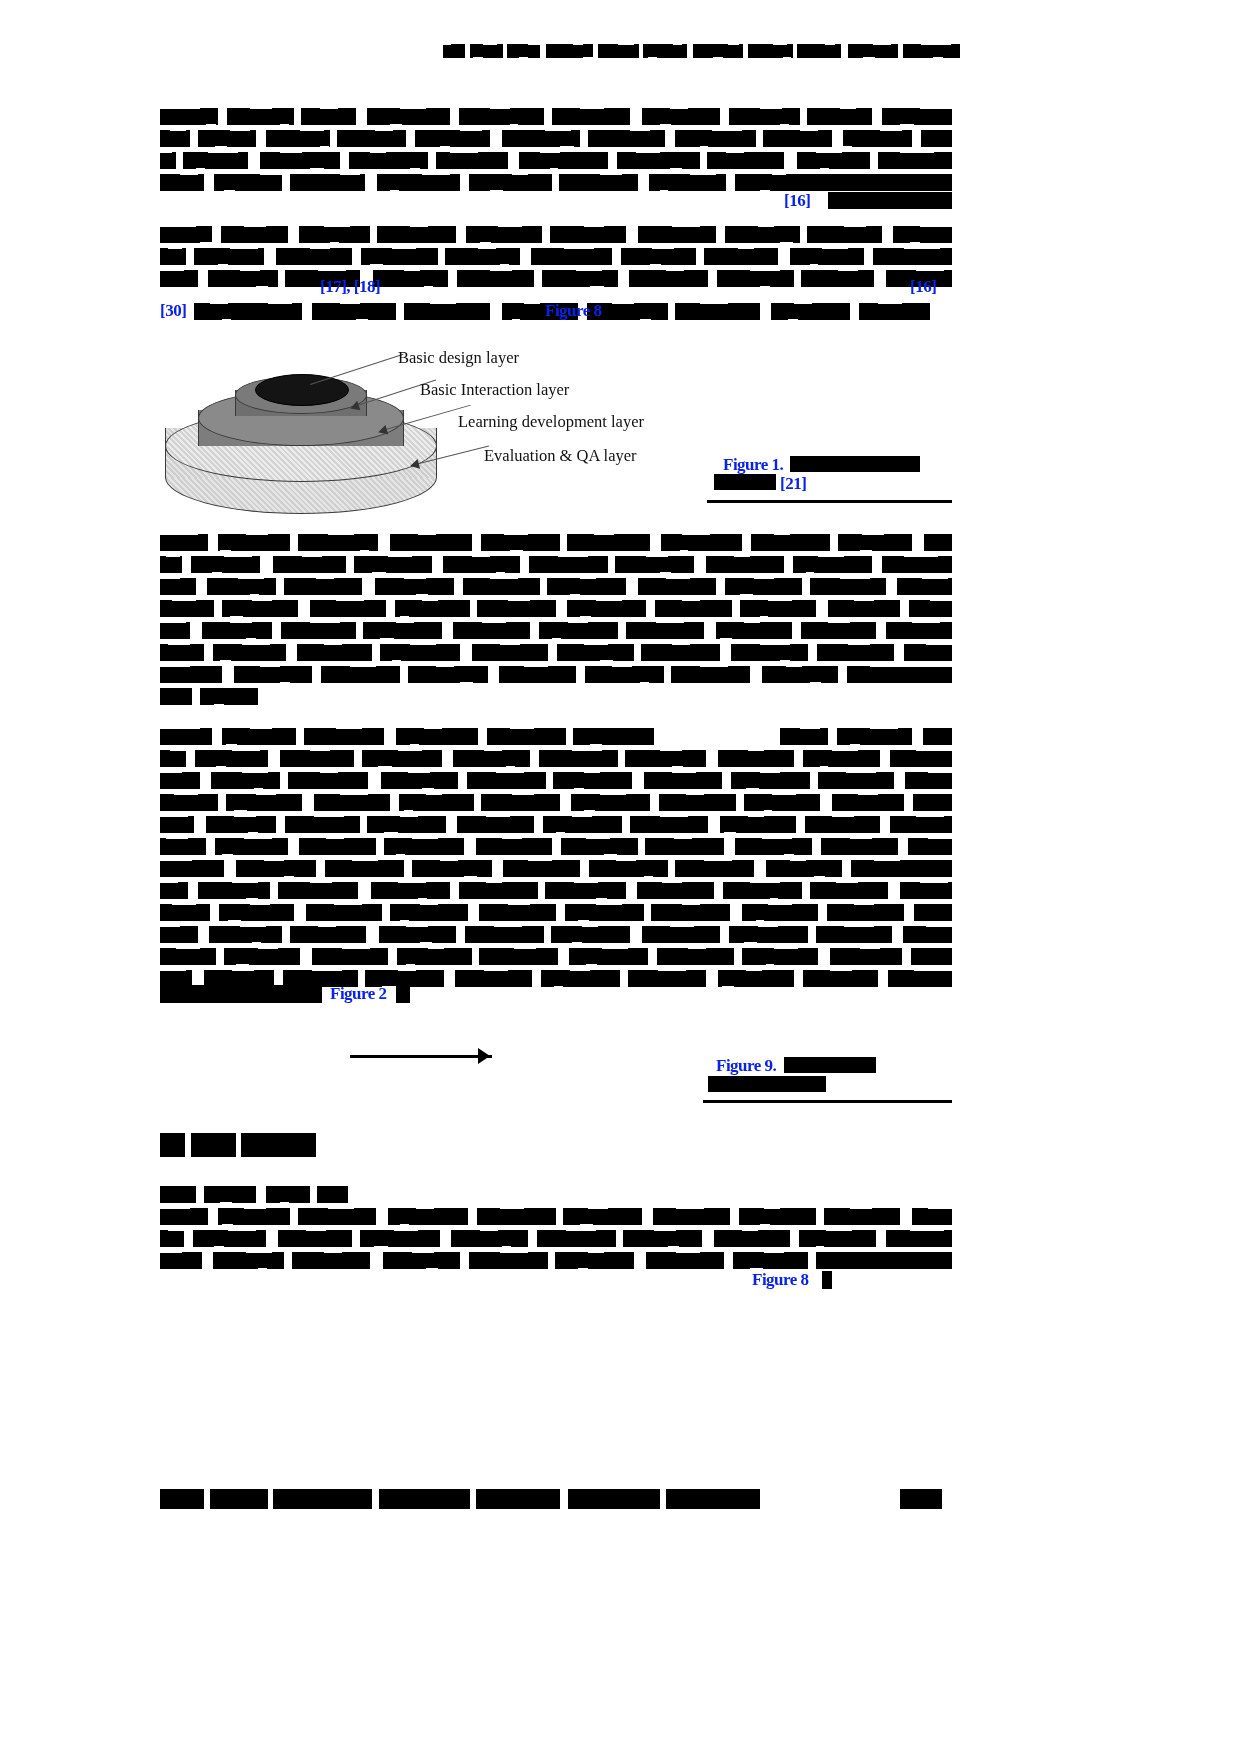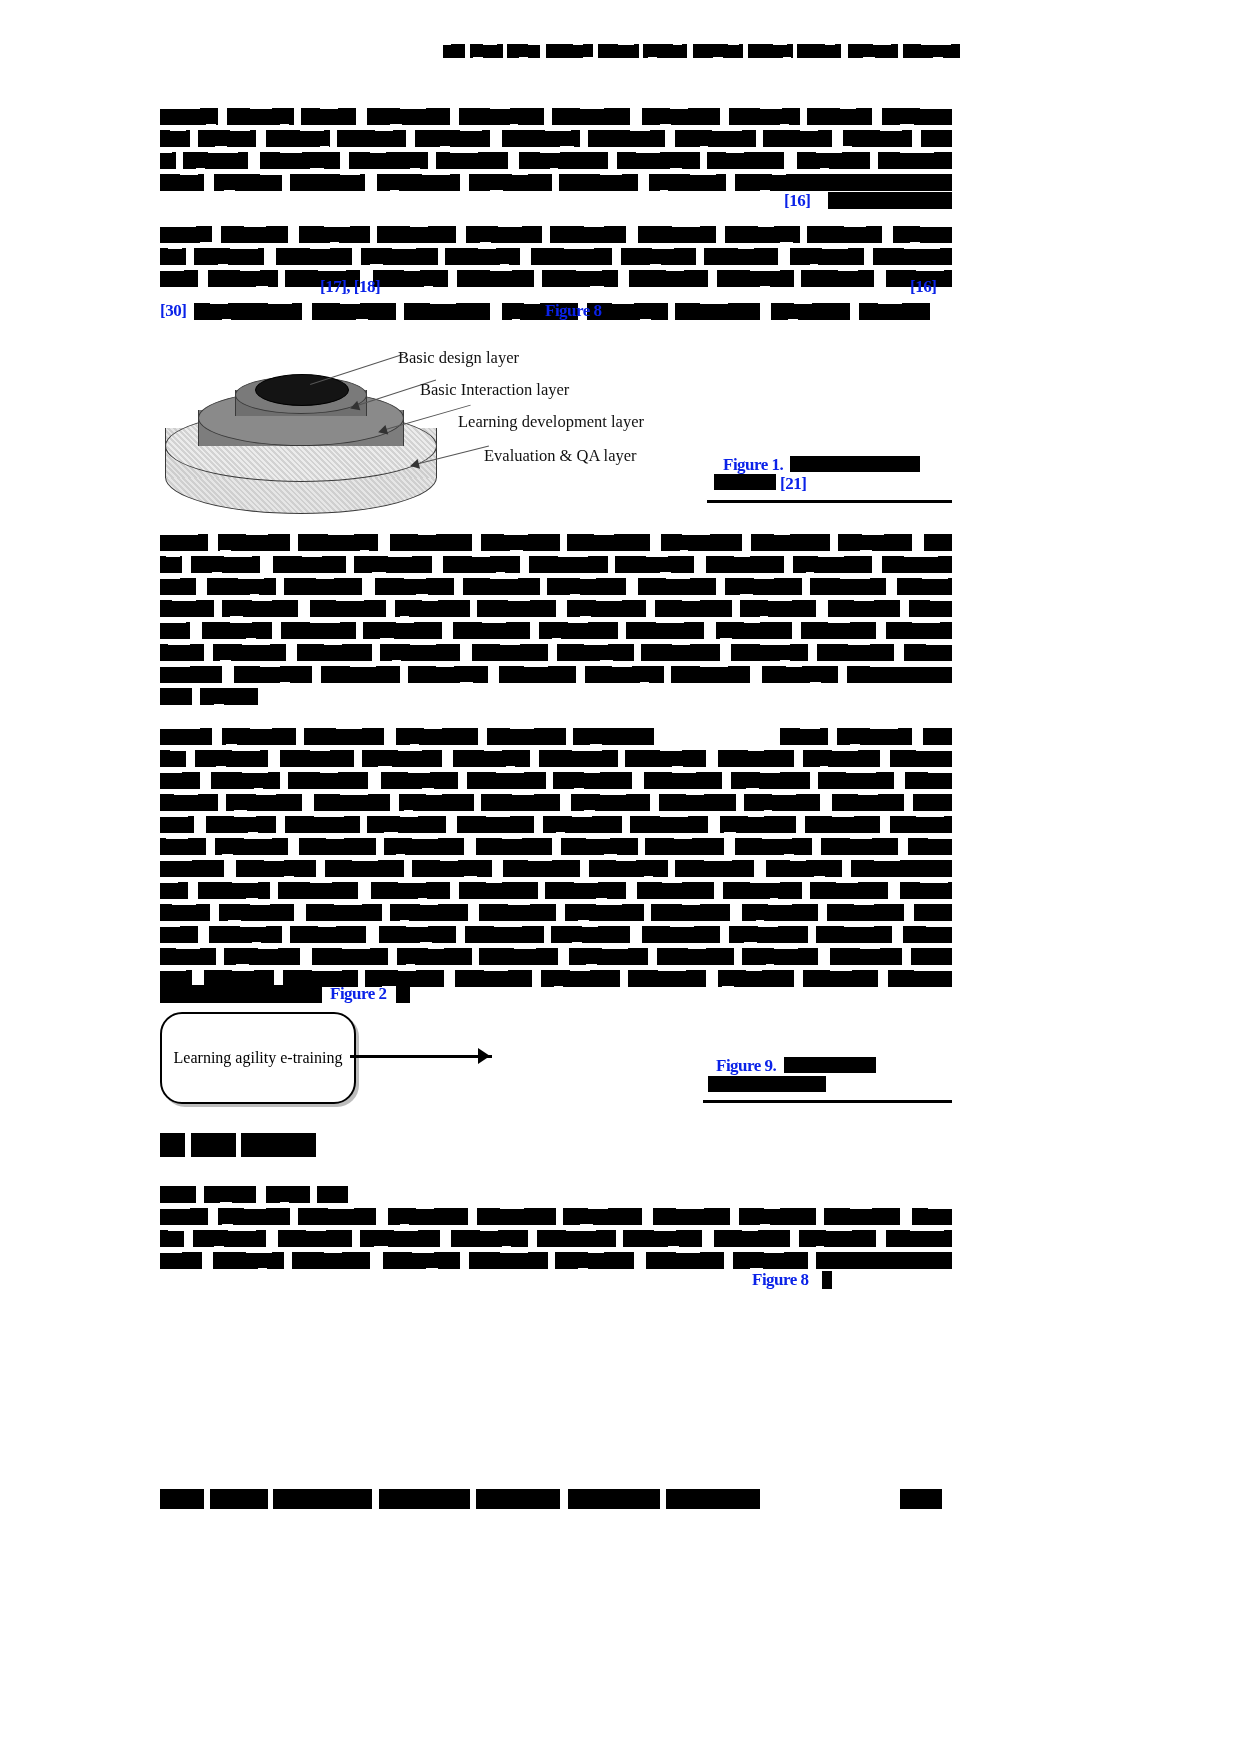--- a/index.html
+++ b/index.html
@@ -841,23 +841,20 @@
       <b style="left:394px;width:9px;"></b>
         <b style="left:562px;width:12px;"></b>
       </div>
   </div>
 
   <div class="blk" style="left:160px;top:985px;width:162px;height:18px;"></div>
   <a class="blue" style="left:330px;top:984px;font-size:17px;">Figure 2</a>
   <div class="blk" style="left:396px;top:985px;width:14px;height:18px;"></div>
 
   <div id="fig2">
-    <div class="rbox" style="left:0px;top:5px;width:192px;height:88px;">
-      <span>Learning agility e-training</span>
-    </div>
     <div class="arrowline" style="left:190px;top:48px;width:142px;"></div>
     <div class="arrowhead" style="left:318px;top:41px;"></div>
   </div>
 
   <a class="blue" style="left:716px;top:1056px;font-size:17px;">Figure 9.</a>
   <div class="blk" style="left:784px;top:1057px;width:92px;height:16px;"></div>
   <div class="blk" style="left:708px;top:1076px;width:118px;height:16px;"></div>
   <div class="hdrule" style="left:703px;top:1100px;width:249px;"></div>
 
   <div class="blk" style="left:160px;top:1133px;width:156px;height:24px;"></div>

